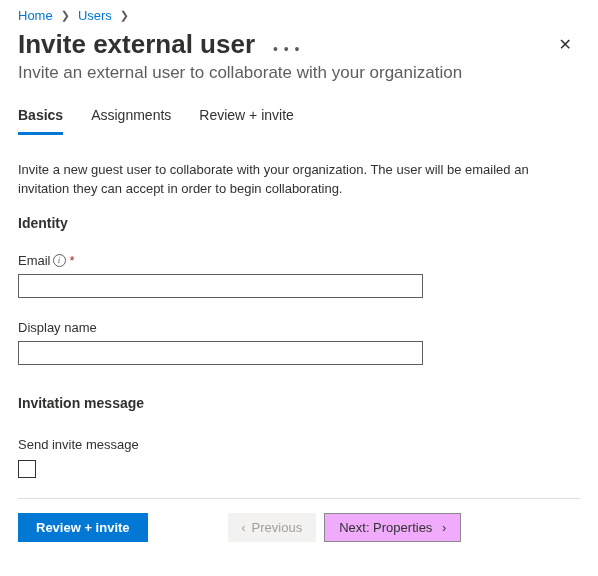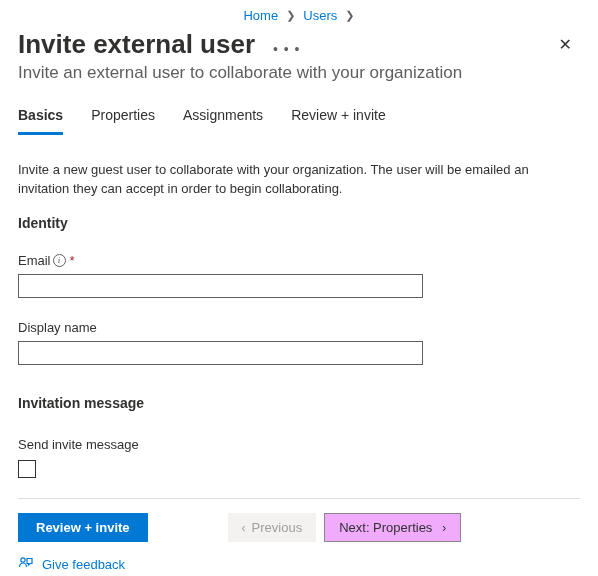--- a/index.html
+++ b/index.html
@@ -1,17 +1,17 @@
 <!DOCTYPE html>
 <html><head>
 <meta charset="utf-8">
 <style>
 * { box-sizing: border-box; margin: 0; padding: 0; font-family: "Segoe UI", -apple-system, sans-serif; }
 body { background: #fff; color: #323130; width: 598px; height: 576px; overflow: hidden; font-size: 14px; }
-.breadcrumb { display: flex; align-items: center; gap: 8px; padding: 8px 18px 2px; color: #0078d4; font-size: 13px; justify-content: center; }
+.breadcrumb { display: flex; align-items: center; gap: 8px; padding: 8px 18px 2px; color: #0078d4; font-size: 13px; }
 .breadcrumb a { color: #0078d4; text-decoration: none; cursor: pointer; }
 .breadcrumb .chev { color: #605e5c; font-size: 11px; }
 .header-row { display: flex; align-items: flex-start; padding: 4px 18px 0; }
 .title-wrap { flex: 1; }
 h1 { font-size: 26px; font-weight: 600; color: #323130; display: inline-block; }
 .ellipsis { display: inline-block; margin-left: 14px; color: #605e5c; letter-spacing: 1px; font-size: 14px; vertical-align: middle; cursor: pointer; }
 .close-btn { background: none; border: none; font-size: 16px; color: #323130; cursor: pointer; padding: 8px; line-height: 1; }
 .subtitle { padding: 2px 18px 18px; color: #605e5c; font-size: 17px; }
 .tabs { display: flex; gap: 28px; padding: 0 18px; border-bottom: none; }
 .tab { background: none; border: none; padding: 6px 0 12px; font-size: 14px; color: #323130; cursor: pointer; font-family: inherit; }
@@ -55,21 +55,20 @@
   </div>
   <button class="close-btn">
     <span>✕</span>
   </button>
 </div>
 
 <div class="subtitle">Invite an external user to collaborate with your organization</div>
 
 <div class="tabs">
   <button class="tab active">Basics</button>
-  <button class="tab">Properties</button>
   <button class="tab">Assignments</button>
   <button class="tab">Review + invite</button>
 </div>
 
 <div class="content-row">
   <div class="description">Invite a new guest user to collaborate with your organization. The user will be emailed an invitation they can accept in order to begin collaborating.</div>
 </div>
 
 <div class="section-heading">Identity</div>
 
@@ -99,23 +98,13 @@
     <button class="btn-primary">Review + invite</button>
     <button class="btn-disabled" disabled="">
       <span class="chev-sm">‹</span>
       <span>Previous</span>
     </button>
     <button class="btn-outline">
       <span>Next: Properties</span>
       <span class="chev-sm">›</span>
     </button>
   </div>
-  <button class="feedback">
-    <span class="fb-icon">
-      <svg width="16" height="16" viewBox="0 0 16 16" fill="none" stroke="#0078d4" stroke-width="1.2">
-        <circle cx="5" cy="4" r="2.2"></circle>
-          <path d="M1.5 11c0-2.2 1.6-4 3.5-4s3.5 1.8 3.5 4"></path>
-        <path d="M9 2.5l5 0 0 5-2 0-1.5 1.5 0-1.5-1.5 0z"></path>
-      </svg>
-    </span>
-    <span>Give feedback</span>
-  </button>
 </div>
 
 </body></html>

